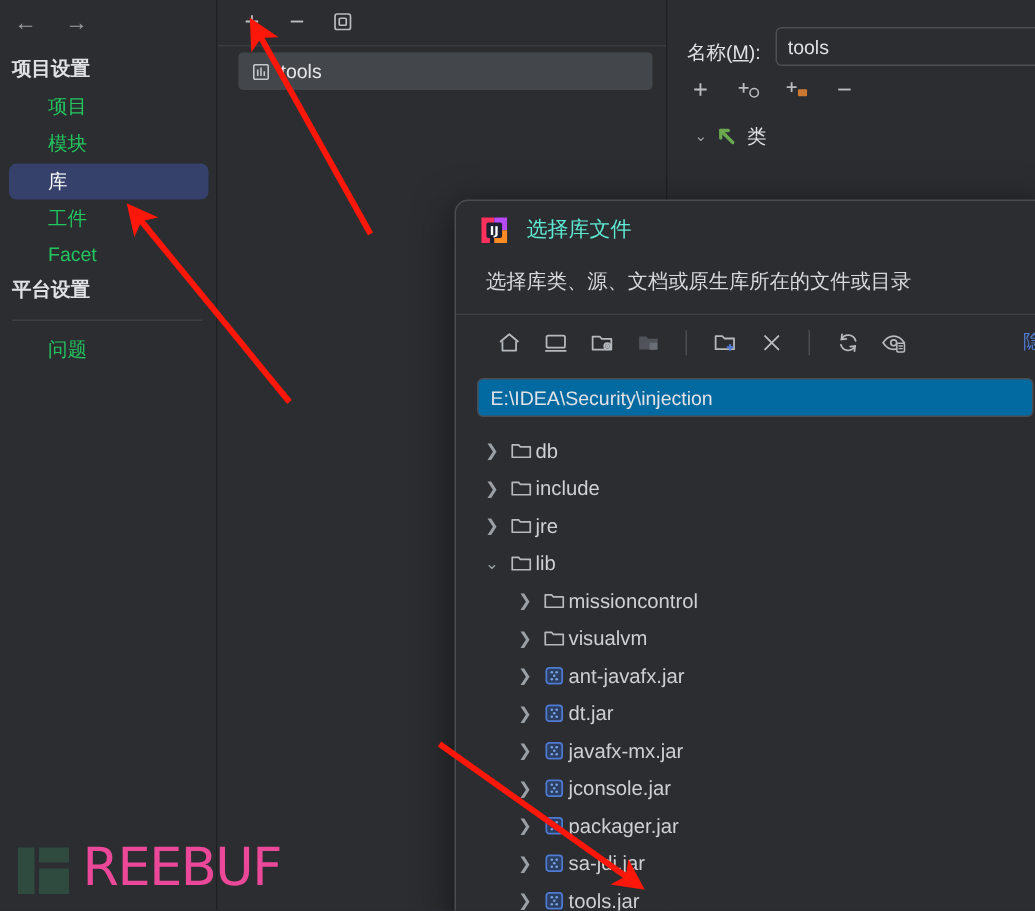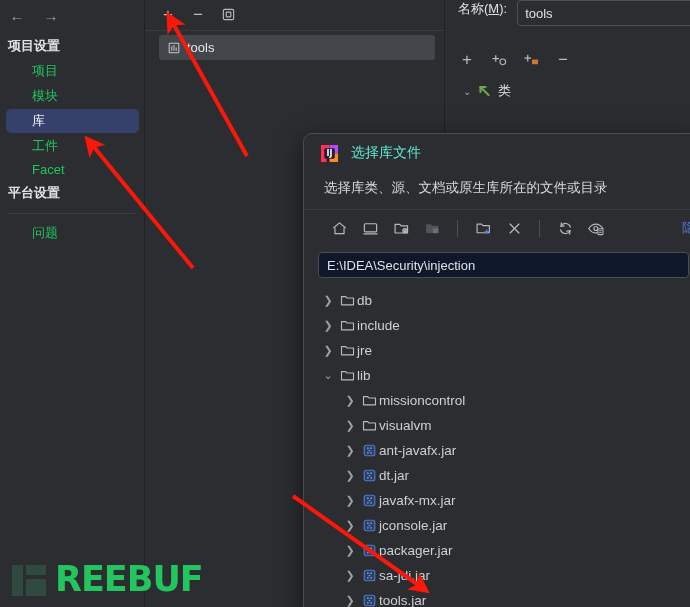--- a/index.html
+++ b/index.html
@@ -31,21 +31,21 @@
   .tb-ico{color:#b9bdc2;font-size:17px;line-height:1;cursor:pointer;user-select:none;
     display:flex;align-items:center;justify-content:center;width:18px;height:18px;}
   .mid-sep{height:1px;background:#393b3f;margin:2px 0 0 0;}
   .lib-row{margin:4px 10px 0 14px;height:25px;display:flex;align-items:center;gap:6px;
     padding-left:8px;background:#43464a;border-radius:3px;cursor:pointer;}
   .lib-row .lbl{font-size:13px;color:#e6e8ea;}
   .midpane-divider{position:absolute;left:444px;top:0;width:1px;height:607px;background:#1f2022;}
 
   
   .rightpane{position:absolute;left:445px;top:0;width:245px;height:607px;background:#2b2d30;}
-  .name-row{display:flex;align-items:flex-start;height:44px;padding-left:13px;gap:10px;}
+  .name-row{display:flex;align-items:flex-end;height:44px;padding-left:13px;gap:10px;}
   .name-label{font-size:13px;color:#dfe1e5;white-space:nowrap;}
   .name-label u{text-decoration:underline;}
   .name-input{flex:1;height:24px;background:#2b2d30;border:1px solid #4d5053;border-radius:4px;
     color:#dfe1e5;font-size:13px;padding:0 7px;line-height:22px;font-family:inherit;outline:none;}
   .det-toolbar{height:30px;display:flex;align-items:center;gap:14px;padding-left:13px;}
   .det-tree{padding-top:6px;}
   .det-node{display:flex;align-items:center;gap:5px;padding:2px 0 2px 18px;font-size:13px;}
   .det-child{display:flex;align-items:center;gap:5px;padding:2px 0 2px 50px;font-size:13px;
     color:#c8cbd0;white-space:nowrap;}
   .chev{color:#9fa3a8;font-size:10px;width:9px;display:inline-block;}
@@ -55,39 +55,39 @@
     background:#2b2d30;border:1px solid #4a4d50;border-radius:9px;
     box-shadow:0 6px 26px rgba(0,0,0,.55);overflow:hidden;}
   .dlg-title{height:38px;display:flex;align-items:center;gap:12px;padding-left:16px;}
   .dlg-title .txt{font-size:14px;color:#5eead4;}
   .dlg-sub{padding:7px 0 12px 20px;font-size:13.5px;color:#d6d9dd;}
   .dlg-sep{height:1px;background:#3a3d41;}
   .dlg-toolbar{height:36px;display:flex;align-items:center;gap:13px;padding-left:26px;position:relative;}
   .vsep{width:1px;height:17px;background:#4a4d51;margin:0 3px;}
   .hidden-toggle{position:absolute;right:4px;top:9px;color:#4f7bd4;font-size:13px;}
   .path-wrap{padding:6px 10px 8px 14px;}
-  .path-input{width:100%;box-sizing:border-box;height:26px;background:#0f172a;
+  .path-input{width:100%;box-sizing:border-box;height:26px;background:#0369a1;
     border:1px solid #4a4d51;border-radius:4px;color:#e0e2e5;font-size:13px;
     padding:0 8px;font-family:inherit;outline:none;}
   .tree{padding-top:2px;overflow:hidden;height:auto;}
   .tree-row{height:25px;display:flex;align-items:center;font-size:13.5px;color:#cdd0d4;cursor:pointer;}
   .tree-row .tw{width:20px;text-align:center;color:#9aa0a6;font-size:11px;flex:none;}
   .tree-row .ic{width:19px;flex:none;display:flex;align-items:center;justify-content:center;}
   .tree-row .nm{white-space:nowrap;}
 
   
   svg{display:block;}
 
   
   .watermark{position:absolute;left:10px;top:558px;width:215px;height:42px;
     display:flex;align-items:center;gap:5px;pointer-events:none;}
   .wm-mark{width:40px;height:34px;position:relative;flex:none;}
   .wm-bar{position:absolute;background:#2f4a3f;}
-  .wm-text{font-family:"DejaVu Sans",sans-serif;font-weight:bold;font-size:35px;
-    color:#22c55e;letter-spacing:-1px;line-height:34px;}
+  .wm-text{font-family:"DejaVu Sans",sans-serif;font-weight:normal;font-size:35px;
+    color:#ec4899;letter-spacing:-1px;line-height:34px;}
 
   
   .annot{position:absolute;inset:0;pointer-events:none;}
 </style>
 </head>
 <body>
 
 <div class="root">
 
   <div class="sidebar">

